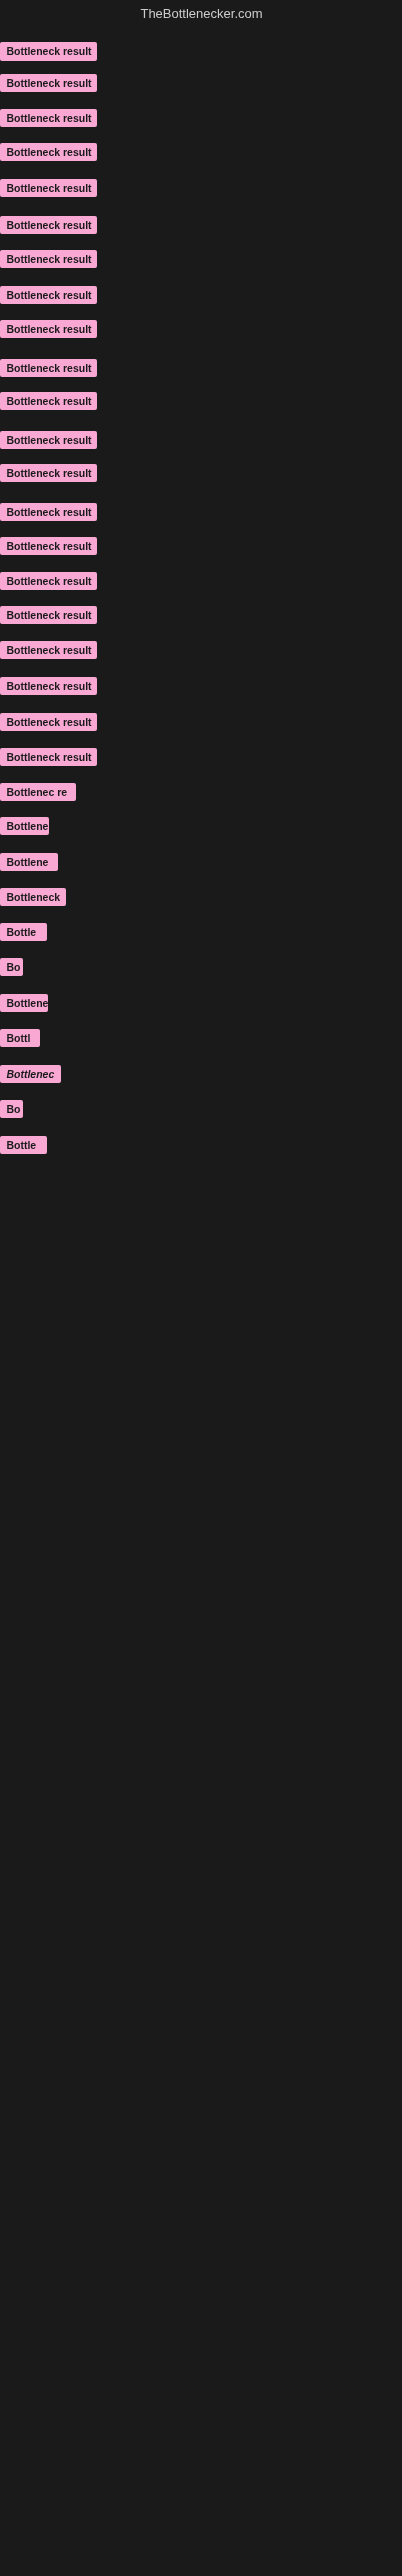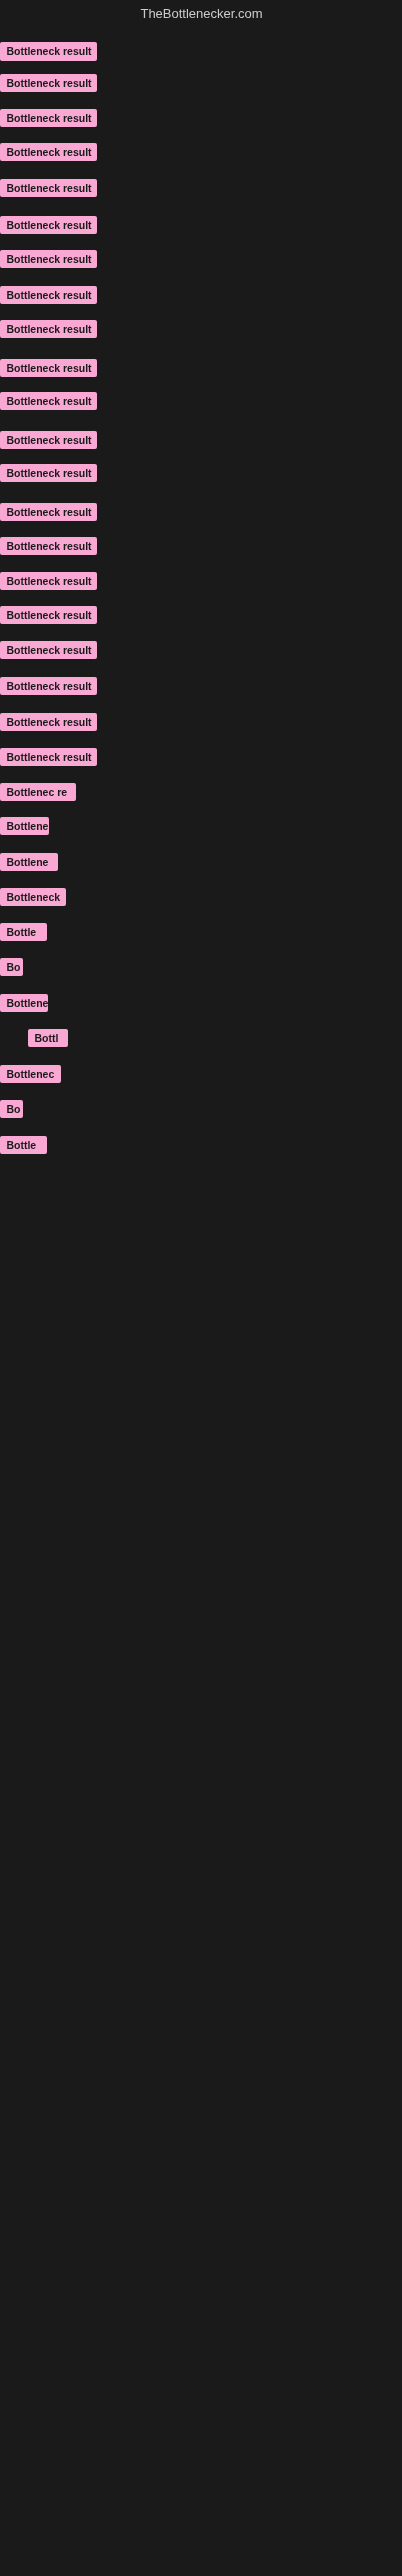--- a/index.html
+++ b/index.html
@@ -68,18 +68,18 @@
     <div class="badge-container" style="top: 649px;"><span class="bottleneck-badge" style="max-width: 97px; width: 97px;">Bottleneck result</span></div>
     <div class="badge-container" style="top: 685px;"><span class="bottleneck-badge" style="max-width: 97px; width: 97px;">Bottleneck result</span></div>
     <div class="badge-container" style="top: 720px;"><span class="bottleneck-badge" style="max-width: 97px; width: 97px;">Bottleneck result</span></div>
     <div class="badge-container" style="top: 755px;"><span class="bottleneck-badge" style="max-width: 76px; width: 76px;">Bottlenec re</span></div>
     <div class="badge-container" style="top: 789px;"><span class="bottleneck-badge" style="max-width: 71px; width: 49px;">Bottleneck r</span></div>
     <div class="badge-container" style="top: 825px;"><span class="bottleneck-badge" style="max-width: 58px; width: 58px;">Bottlene</span></div>
     <div class="badge-container" style="top: 860px; text-align: center;"><span class="bottleneck-badge" style="max-width: 66px; width: 66px;">Bottleneck</span></div>
     <div class="badge-container" style="top: 895px;"><span class="bottleneck-badge" style="max-width: 47px; width: 47px;">Bottle</span></div>
     <div class="badge-container" style="top: 930px;"><span class="bottleneck-badge" style="max-width: 22.5px; width: 22.5px;">Bo</span></div>
     <div class="badge-container" style="top: 966px;"><span class="bottleneck-badge" style="max-width: 48px; width: 48px;">Bottlene</span></div>
-    <div class="badge-container" style="top: 1001px; margin-left: 28px;"><span class="bottleneck-badge" style="max-width: 40px; width: 40px;">Bottl</span></div>
-    <div class="badge-container" style="top: 1037px;"><span class="bottleneck-badge" style="max-width: 61px; width: 61px;">Bottlenec</span></div>
+    <div class="badge-container" style="top: 1001px;"><span class="bottleneck-badge" style="max-width: 40px; width: 40px;">Bottl</span></div>
+    <div class="badge-container" style="top: 1037px;"><span class="bottleneck-badge" style="max-width: 61px; width: 61px; font-style: italic;">Bottlenec</span></div>
     <div class="badge-container" style="top: 1072px;"><span class="bottleneck-badge" style="max-width: 22.5px; width: 22.5px;">Bo</span></div>
     <div class="badge-container" style="top: 1108px;"><span class="bottleneck-badge" style="max-width: 47px; width: 47px;">Bottle</span></div>
   </div>
 
 
 </body></html>

